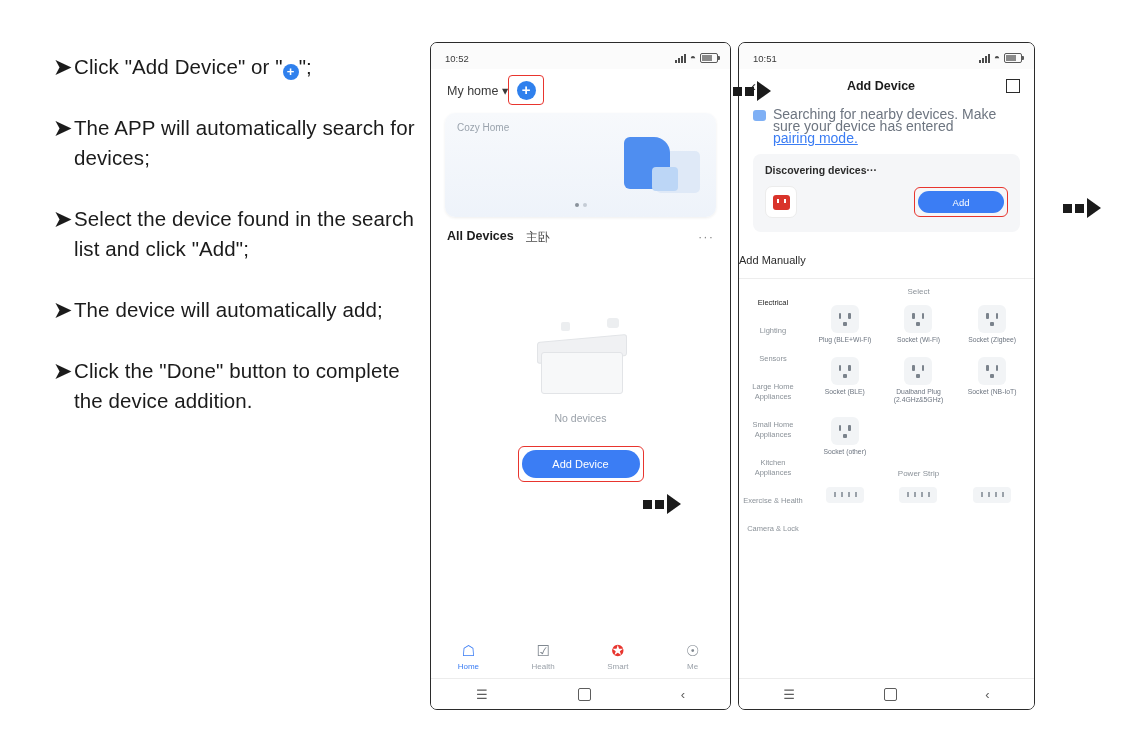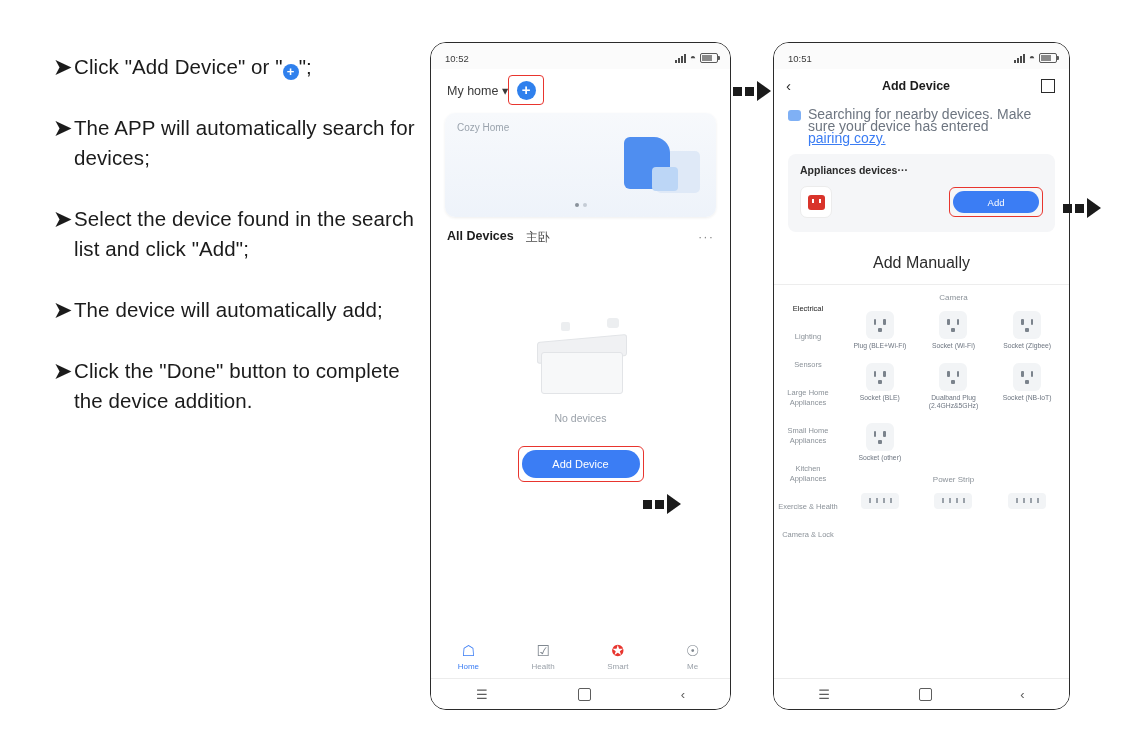--- a/index.html
+++ b/index.html
@@ -53,25 +53,25 @@
     text-align: center;
     vertical-align: -2px;
     font-weight: bold;
   }
 
   
   .phone {
     position: absolute;
     background: #ffffff;
     border: 1.5px solid #2b2b2b;
-    border-radius: 16px;
+    border-radius: 7px;
     overflow: hidden;
   }
   #phone1 { left: 430px; top: 42px; width: 299px; height: 666px; }
-  #phone2 { left: 773px; top: 42px; width: 295px; height: 666px; }
+  #phone2 { left: 738px; top: 42px; width: 295px; height: 666px; }
 
   .statusbar {
     height: 22px;
     display: flex;
     align-items: center;
     justify-content: space-between;
     padding: 4px 12px 0 14px;
     font-size: 9.5px;
     color: #3a3a3a;
     background: #fbfbfb;
@@ -264,21 +264,21 @@
   .dev-thumb .plugglyph::after { right: 4px; }
   .add-btn-wrap {
     margin-left: auto; border: 1.5px solid #e8352e; border-radius: 6px; padding: 3px;
   }
   .add-btn {
     width: 86px; height: 22px; border-radius: 11px;
     background: #3b7df4; color: #fff; font-size: 9.5px;
     display: flex; align-items: center; justify-content: center;
   }
   .manual-title {
-    text-align: center; font-size: 16px; color: #2b2b2b;
+    text-align: left; font-size: 11px; color: #2b2b2b;
     padding: 22px 0 12px 0;
   }
   .divider { height: 1px; background: #ededed; margin: 0; }
 
   .catalog { display: flex; }
   .cat-left {
     width: 68px; padding-top: 10px; background: #fff; flex: 0 0 auto;
   }
   .cat-left div {
     font-size: 7.5px; color: #8b9299; text-align: center;
@@ -453,25 +453,25 @@
     <span class="p2-back">‹</span>
     <span class="p2-title">Add Device</span>
     <span class="p2-scan">
         <i class="c2"></i>
         <i class="c3"></i>
       </span>
   </div>
 
   <div class="searching-row">
     <span class="search-icon"></span>
-    <span class="searching-text"><span>Searching for nearby devices. Make sure your device has entered</span><br><a href="#">pairing cozy.</a></span>
+    <span class="searching-text"><span>Searching for nearby devices. Make sure your device has entered</span><br><a href="#">pairing mode.</a></span>
   </div>
 
   <div class="discover-card">
-    <div class="discover-title">Appliances devices···</div>
+    <div class="discover-title">Discovering devices···</div>
     <div class="discover-row">
       <span class="dev-thumb">
           <span class="plugglyph"></span>
         </span>
       <span class="add-btn-wrap">
         <span class="add-btn">Add</span>
       </span>
     </div>
   </div>
 
@@ -484,21 +484,21 @@
       <div>Lighting</div>
       <div>Sensors</div>
       <div>Large Home Appliances</div>
       <div>Small Home Appliances</div>
       <div>Kitchen Appliances</div>
       <div>Exercise &amp; Health</div>
       <div>Camera &amp; Lock</div>
     </div>
 
     <div class="cat-right">
-      <div class="cat-head">Camera</div>
+      <div class="cat-head">Select</div>
       <div class="grid">
         <div class="grid-item">
           <div class="socket-ic">
               <i></i>
             </div>
           <div class="grid-label">Plug (BLE+Wi-Fi)</div>
         </div>
         <div class="grid-item">
           <div class="socket-ic">
               <i></i>

